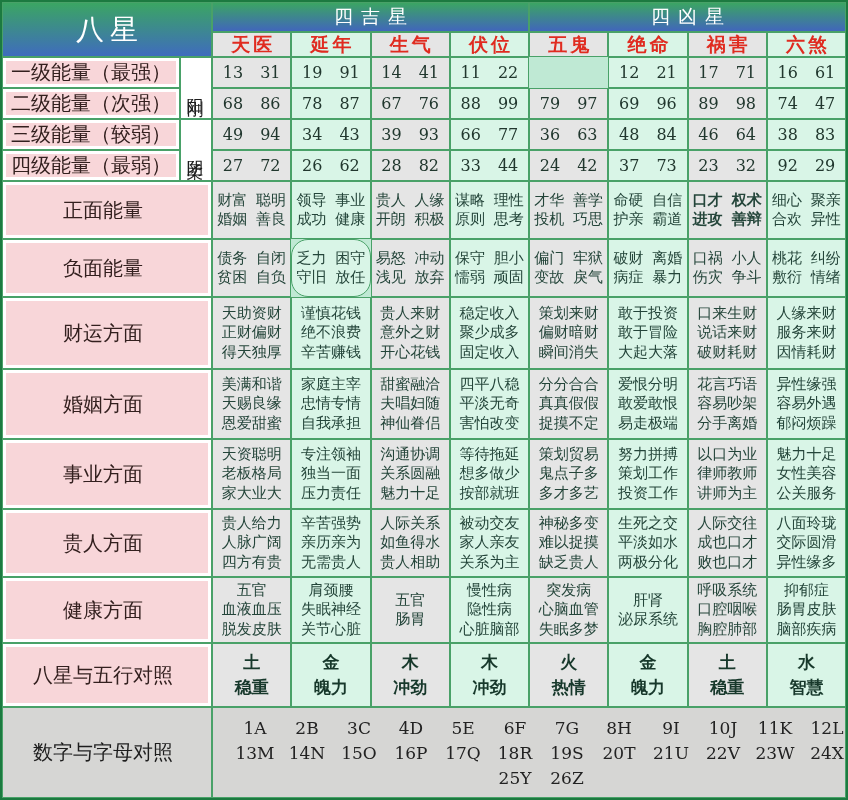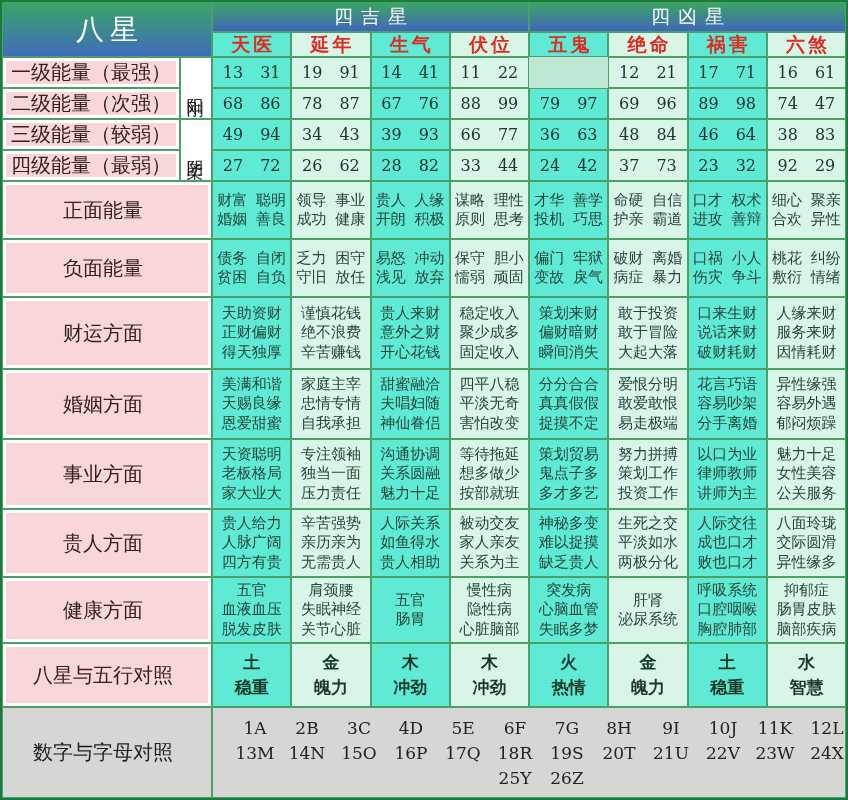--- a/index.html
+++ b/index.html
@@ -11,21 +11,21 @@
     grid-template-rows:30px 25px 31px 31px 31px 31px 58px 58px 72px 70px 70px 68px 66px 64px 1fr;}
   .grid>div{border:1px solid #49a168;display:flex;align-items:center;justify-content:center;
     text-align:center;overflow:hidden}
   .corner{grid-area:1/1/3/3;background:linear-gradient(180deg,#3ba563 0%,#3f6cbd 100%);
     color:#fff;font-size:28px;letter-spacing:6px;padding-left:6px}
   .group{background:linear-gradient(180deg,#3ba563 0%,#4166bb 100%);
     color:#fff;font-size:19px;letter-spacing:8px;padding-left:8px}
   .g1{grid-area:1/3/2/7}
   .g2{grid-area:1/7/2/11}
   .star{color:#e02b20;font-weight:bold;font-size:19px;letter-spacing:3px;padding-left:3px}
-  .dark{background:#5eead4}
+  .dark{background:#e5e5e5}
   .light{background:#d9f5e7}
   .plabel{background:#f8d6d9;box-shadow:inset 0 0 0 3px #ffffff;color:#33201f;font-size:20px}
   .wide{justify-content:flex-end;padding-right:8px}
   .side{background:#ffffff;writing-mode:vertical-rl;text-orientation:upright;
     font-size:17px;color:#1d1d1d;letter-spacing:3px}
   .val{font-size:16px;color:#21372e;word-spacing:12px}
   .acell{flex-direction:column;font-size:15px;color:#24453a;line-height:1.3;word-spacing:4px}
   .wuxing{font-weight:bold;font-size:17px;color:#17382b;line-height:1.5;word-spacing:0}
   .flabel{background:#d6d6d4;font-size:20px;color:#1d1d1d;justify-content:flex-end;padding-right:8px}
   .fdata{background:#d6d6d4;flex-direction:column;align-items:stretch;justify-content:center;
@@ -104,34 +104,34 @@
       <div>原则 思考</div>
     </div>
     <div class="acell dark" style="grid-area: 7 / 7;">
       <div>才华 善学</div>
       <div>投机 巧思</div>
     </div>
     <div class="acell light" style="grid-area: 7 / 8;">
       <div>命硬 自信</div>
       <div>护亲 霸道</div>
     </div>
-    <div class="acell dark" style="grid-area: 7 / 9;">
+    <div class="acell dark" style="grid-area: 7 / 9; font-weight: bold;">
       <div>口才 权术</div>
       <div>进攻 善辩</div>
     </div>
     <div class="acell light" style="grid-area: 7 / 10;">
       <div>细心 聚亲</div>
       <div>合欢 异性</div>
     </div>
     <div class="plabel wide" style="grid-area: 8 / 1 / auto / span 2;">负面能量</div>
     <div class="acell dark" style="grid-area: 8 / 3;">
       <div>债务 自闭</div>
       <div>贫困 自负</div>
     </div>
-    <div class="acell light" style="grid-area: 8 / 4;">
+    <div class="acell light" style="grid-area: 8 / 4; border-radius: 17px;">
       <div>乏力 困守</div>
       <div>守旧 放任</div>
     </div>
     <div class="acell dark" style="grid-area: 8 / 5;">
       <div>易怒 冲动</div>
       <div>浅见 放弃</div>
     </div>
     <div class="acell light" style="grid-area: 8 / 6;">
       <div>保守 胆小</div>
       <div>懦弱 顽固</div>

